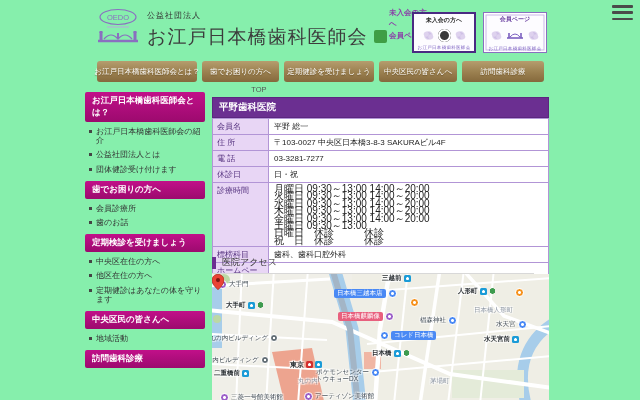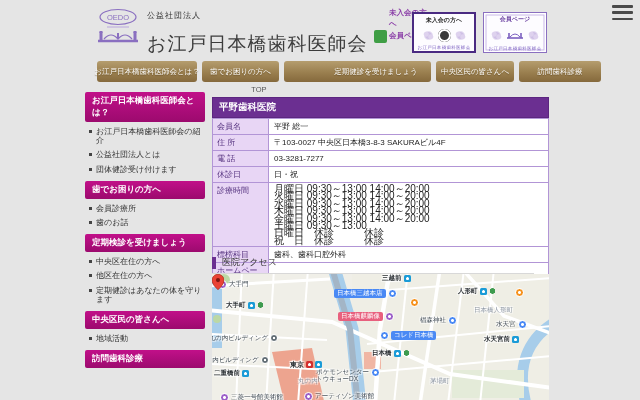--- a/index.html
+++ b/index.html
@@ -1,24 +1,24 @@
 <!DOCTYPE html>
 <html><head>
 <meta charset="utf-8">
 <style>
   html,body{margin:0;padding:0;}
   body{width:640px;height:400px;overflow:hidden;background:#fff;
        font-family:"Liberation Sans","DejaVu Sans",sans-serif;position:relative;}
-  #page{position:absolute;inset:0;background:#e5e5e5;}
+  #page{position:absolute;inset:0;background:#86efac;}
 
   
   .logo-block{position:absolute;left:95px;top:8px;display:flex;align-items:flex-start;cursor:pointer;}
   .logo-svg{display:block;}
   .org-col{margin-left:6px;margin-top:2px;}
-  .org-type{font-size:8px;color:#333;letter-spacing:1px;margin-bottom:10px;}
+  .org-type{font-size:8px;color:#333;letter-spacing:1px;margin-bottom:3px;}
   .org-name{font-size:19px;color:#3c3c3c;letter-spacing:1px;white-space:nowrap;}
   .green-badge{position:absolute;left:374px;top:30px;width:13px;height:13px;background:#3f9e45;border-radius:2px;}
   .side-links{position:absolute;left:389px;top:7px;width:44px;font-size:7.5px;font-weight:bold;color:#8b3fa8;line-height:1.5;}
   .side-links div{cursor:pointer;}
   .stamp-row{position:absolute;left:412px;top:12px;display:flex;gap:7px;}
   .stampbox{width:64px;height:41px;box-sizing:border-box;background:#fdfcff;display:flex;flex-direction:column;
             align-items:center;justify-content:space-between;padding:2px 2px 1px;cursor:pointer;}
   .stampbox.first{border:2px solid #4a2a82;}
   .stampbox.second{border:1px solid #8a6fc0;box-shadow:inset 0 0 0 1.5px #fff,inset 0 0 0 2.5px #c9b8e8;}
   .sb-title{font-size:6px;font-weight:bold;color:#222;white-space:nowrap;}
@@ -36,21 +36,21 @@
           justify-content:space-between;cursor:pointer;}
   .burger span{height:2.5px;background:#4a4a4a;border-radius:1px;}
 
   
   .nav{position:absolute;left:97px;top:61px;display:flex;gap:5px;}
   .nav-btn{background:linear-gradient(180deg,#b59d6e 0%,#9a7f4f 55%,#85693c 100%);
            border-radius:3px;color:#fff;font-size:7.5px;height:21px;display:flex;align-items:center;
            justify-content:center;cursor:pointer;text-shadow:0 1px 1px rgba(60,40,0,.45);white-space:nowrap;}
   .nav-btn:nth-child(1){width:100px;}
   .nav-btn:nth-child(2){width:77px;}
-  .nav-btn:nth-child(3){width:110px;padding-left:37px;}
+  .nav-btn:nth-child(3){width:90px;}
   .nav-btn:nth-child(4){width:78px;}
   .nav-btn:nth-child(5){width:82px;}
 
   
   .crumb{position:absolute;left:214px;top:85px;font-size:7.5px;color:#555;display:flex;align-items:flex-end;flex-direction:column;}
   .crumb .sep{color:#8a7040;margin:0 4px;font-size:6.5px;}
   .crumb .lnk{cursor:pointer;}
 
   
   .sidebar{position:absolute;left:85px;top:92px;width:120px;}

